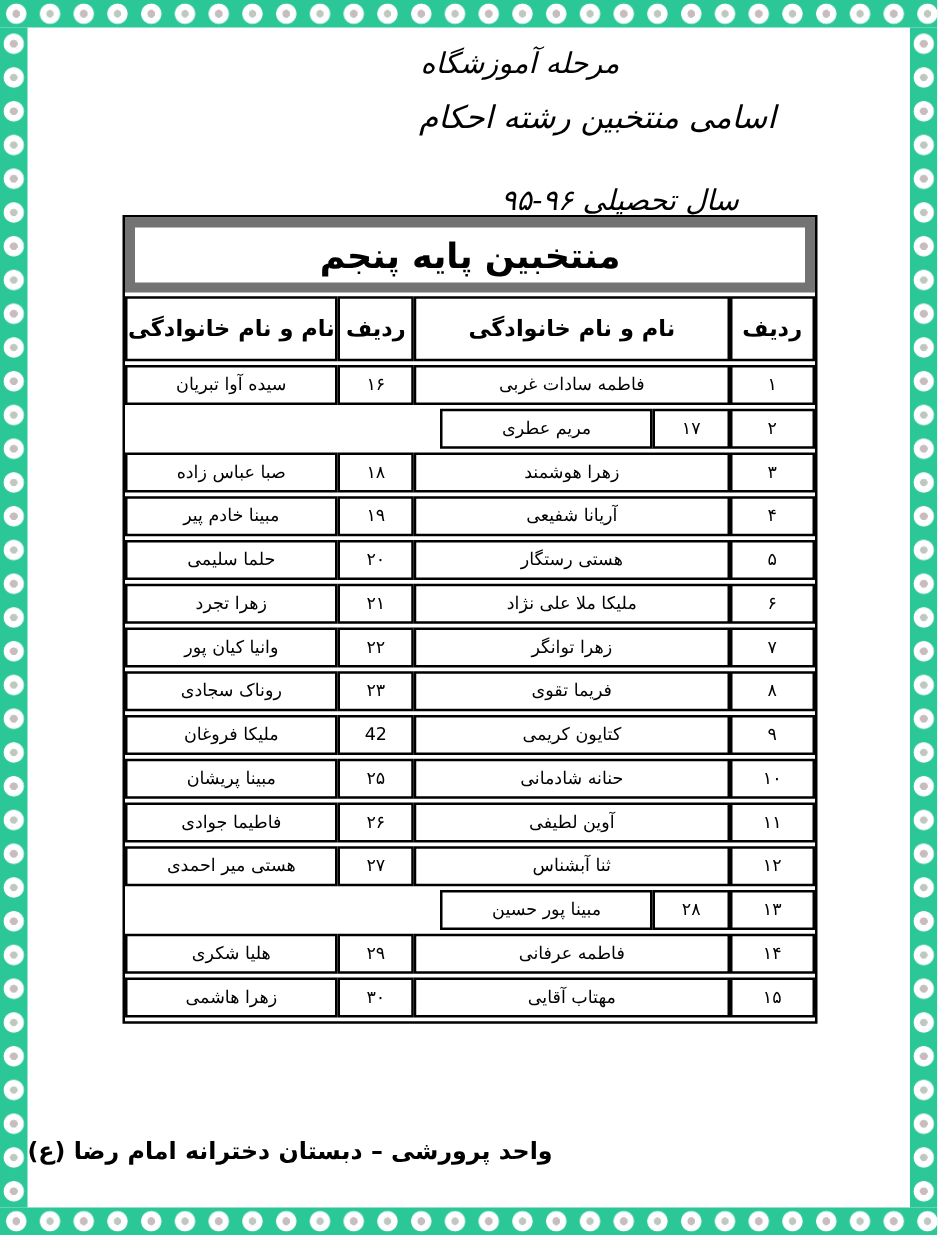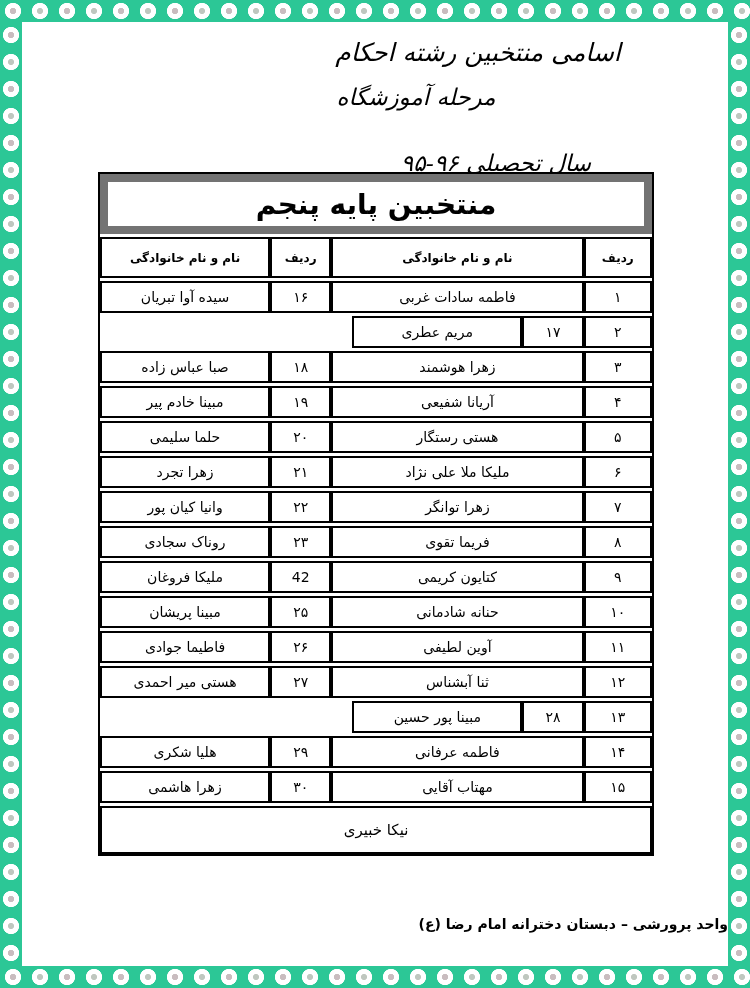--- a/index.html
+++ b/index.html
@@ -56,47 +56,47 @@
   .t-row { display:flex; margin-bottom:3px; }
   .t-row .c {
     box-sizing:border-box; border:2px solid #000; height:32px;
     display:flex; align-items:center; justify-content:center;
     font-size:14px; flex-shrink:0; overflow:hidden; white-space:nowrap;
   }
   .c.num  { width:12.4%; }
   .c.name { width:45.7%; }
   .c.num2 { width:11.1%; }
   .c.name2{ width:30.8%; }
-  .t-head .c { height:41px; font-weight:bold; font-size:12px; }
+  .t-head .c { height:52px; font-weight:bold; font-size:18px; }
   .t-merged {
     border:2px solid #000; height:44px;
     display:flex; align-items:center; justify-content:center; font-size:15px;
   }
 
   
   .school-footer {
     position:absolute; left:0; right:0; bottom:34px;
-    text-align:right; font-weight:bold; font-size:14px;
+    text-align:left; font-weight:bold; font-size:19px;
   }
 </style>
 </head>
 <body>
 
 <div class="page" style="--green: #2cc796; --fwhite: #ffffff; --fcgray: #bfc7bf; --fcpink: #c9bcbf;">
 
   <div class="bstrip b-top"></div>
   <div class="bstrip b-bottom"></div>
   <div class="bstrip b-left"></div>
   <div class="bstrip b-right"></div>
 
   <div class="content">
 
     <div class="script-header">
+      <div class="h-line h-line2">مرحله آموزشگاه</div>
       <div class="h-line h-line1">اسامی منتخبین رشته احکام</div>
-      <div class="h-line h-line2">مرحله آموزشگاه</div>
       <div class="h-line h-line3">سال تحصیلی ۹۶-۹۵</div>
     </div>
 
     <div class="g-table">
       <div class="t-title">منتخبین پایه پنجم</div>
 
       <div class="t-row t-head">
         <div class="c num">ردیف</div>
         <div class="c name">نام و نام خانوادگی</div>
         <div class="c num2">ردیف</div>
@@ -201,19 +201,18 @@
   </div>
 
   <div class="t-row">
     <div class="c num">۱۵</div>
     <div class="c name">مهتاب آقایی</div>
     <div class="c num2">۳۰</div>
     <div class="c name2">زهرا هاشمی</div>
   </div>
 </div>
 
-      <div class="t-merged">نیکا خبیری</div>
     </div>
 
     <div class="school-footer">واحد پرورشی – دبستان دخترانه امام رضا (ع)</div>
 
   </div>
 </div>
 
 </body></html>

